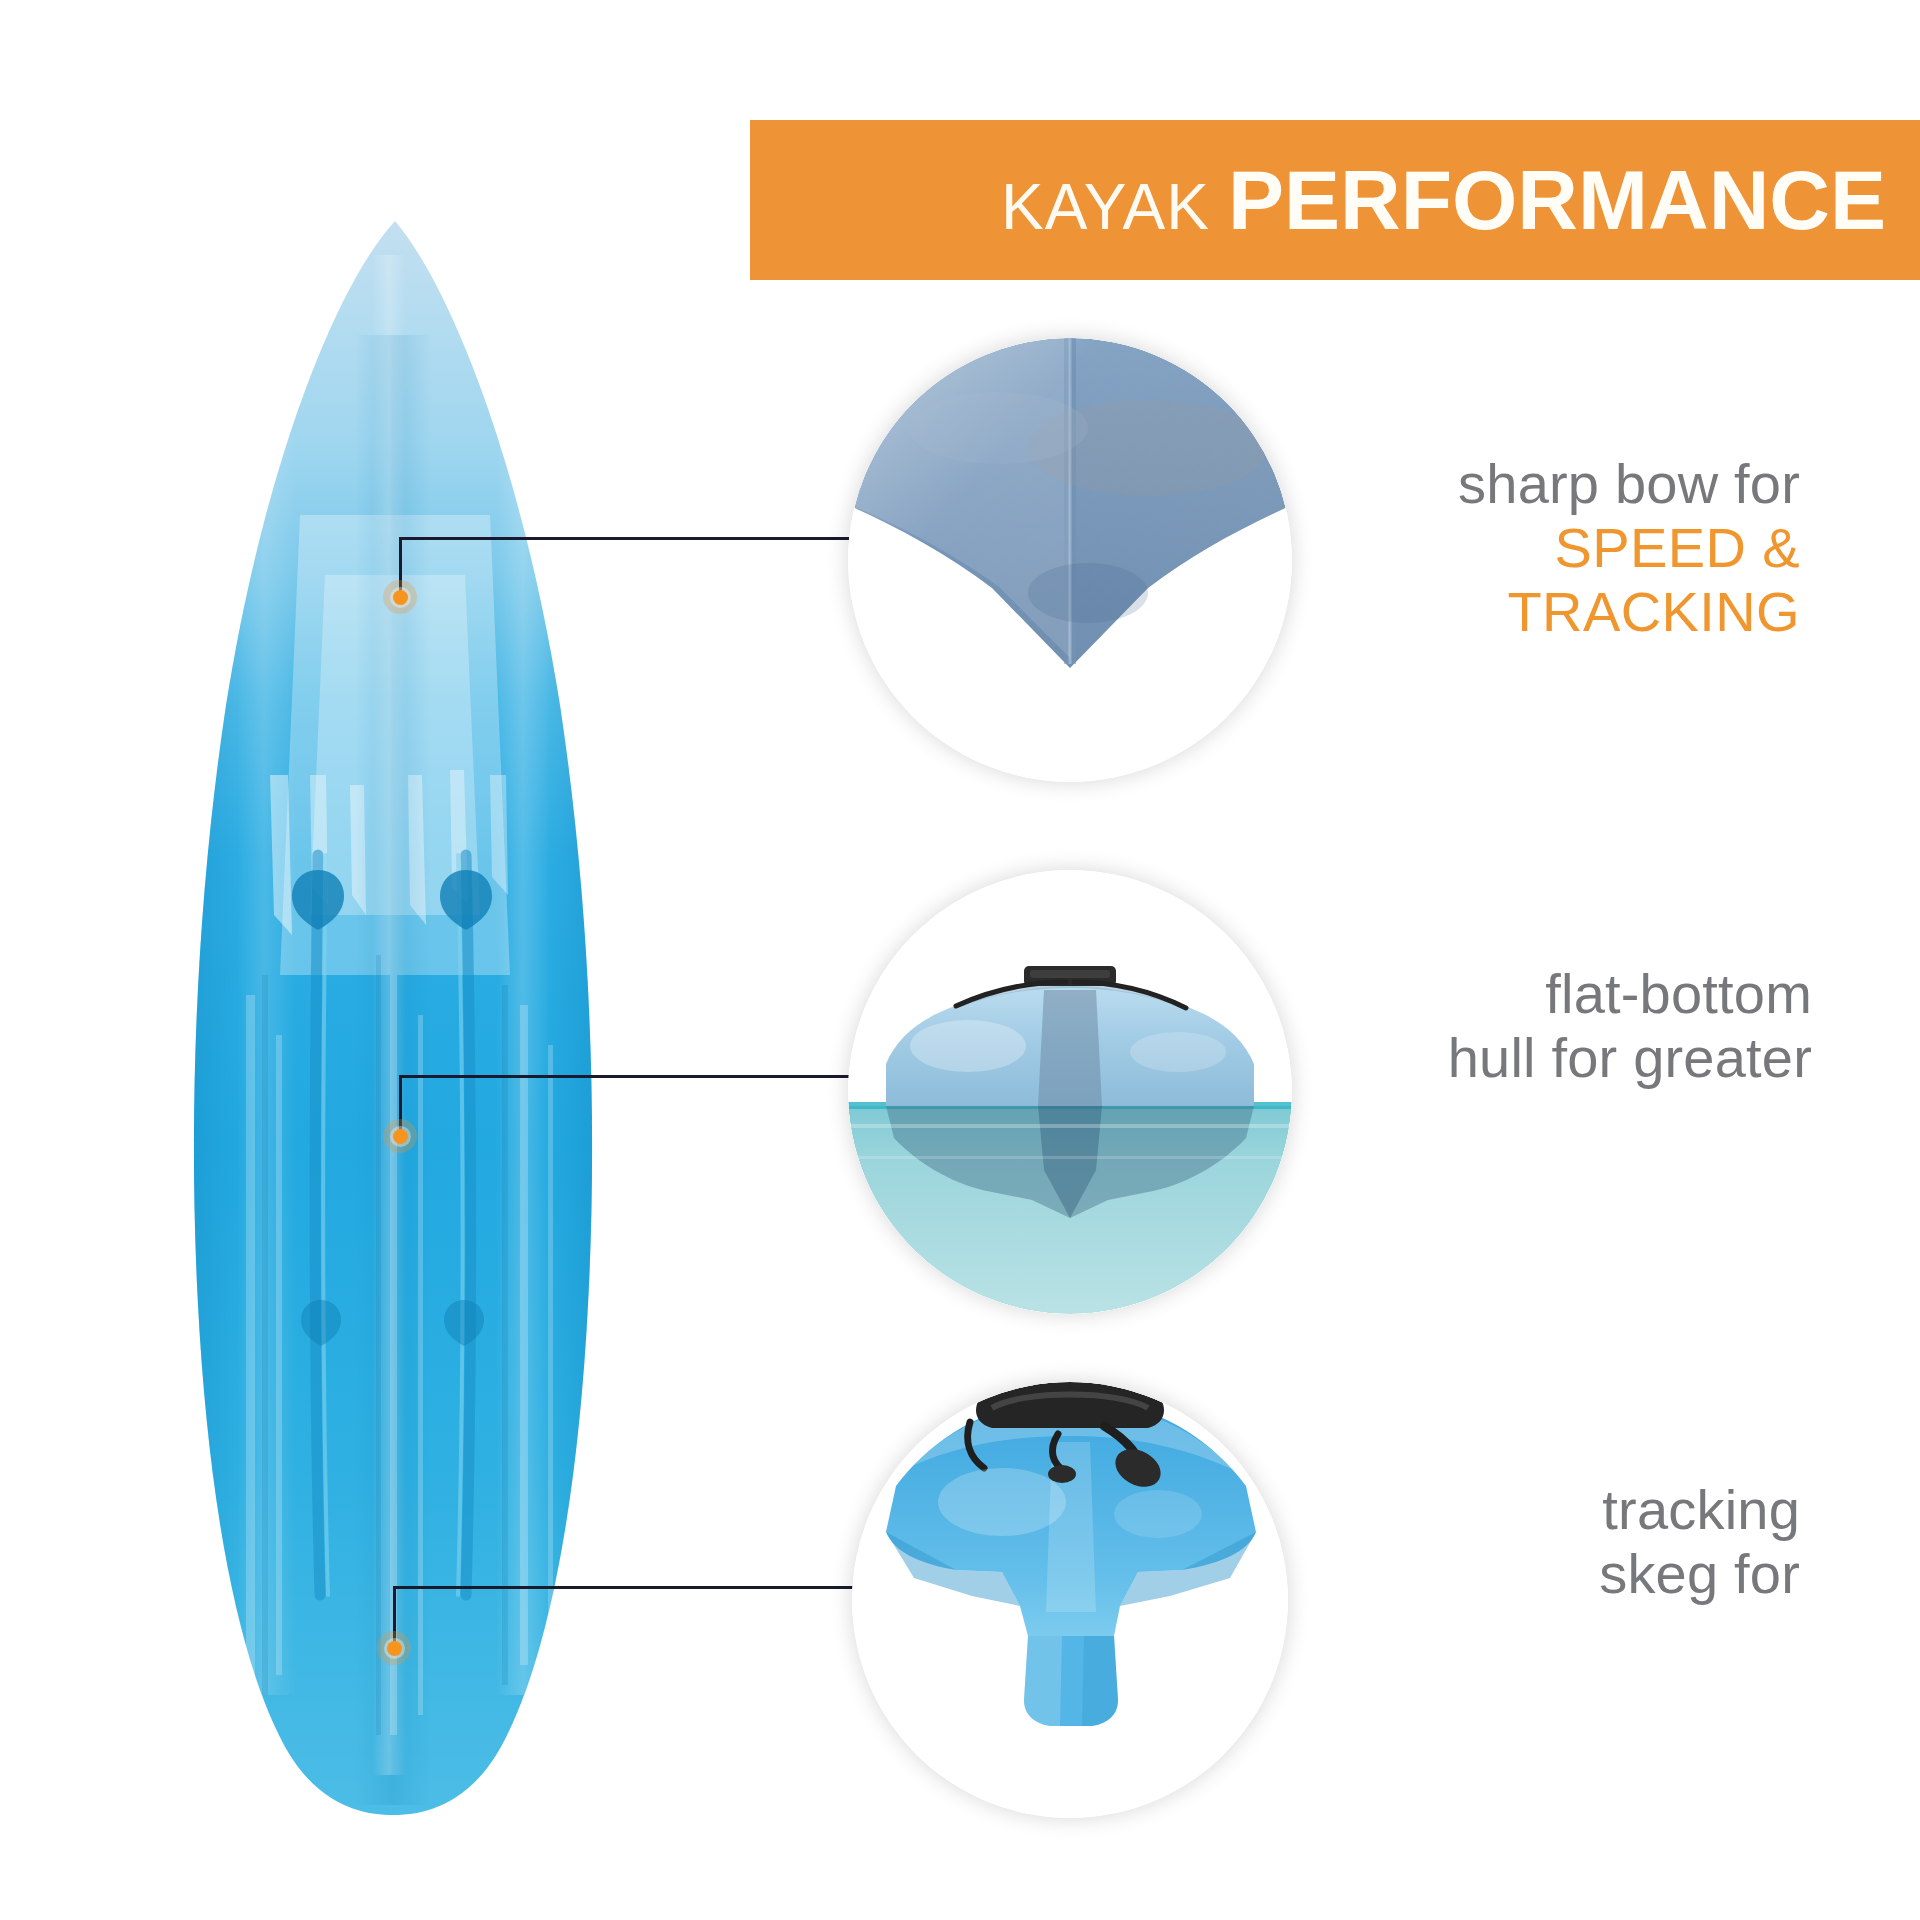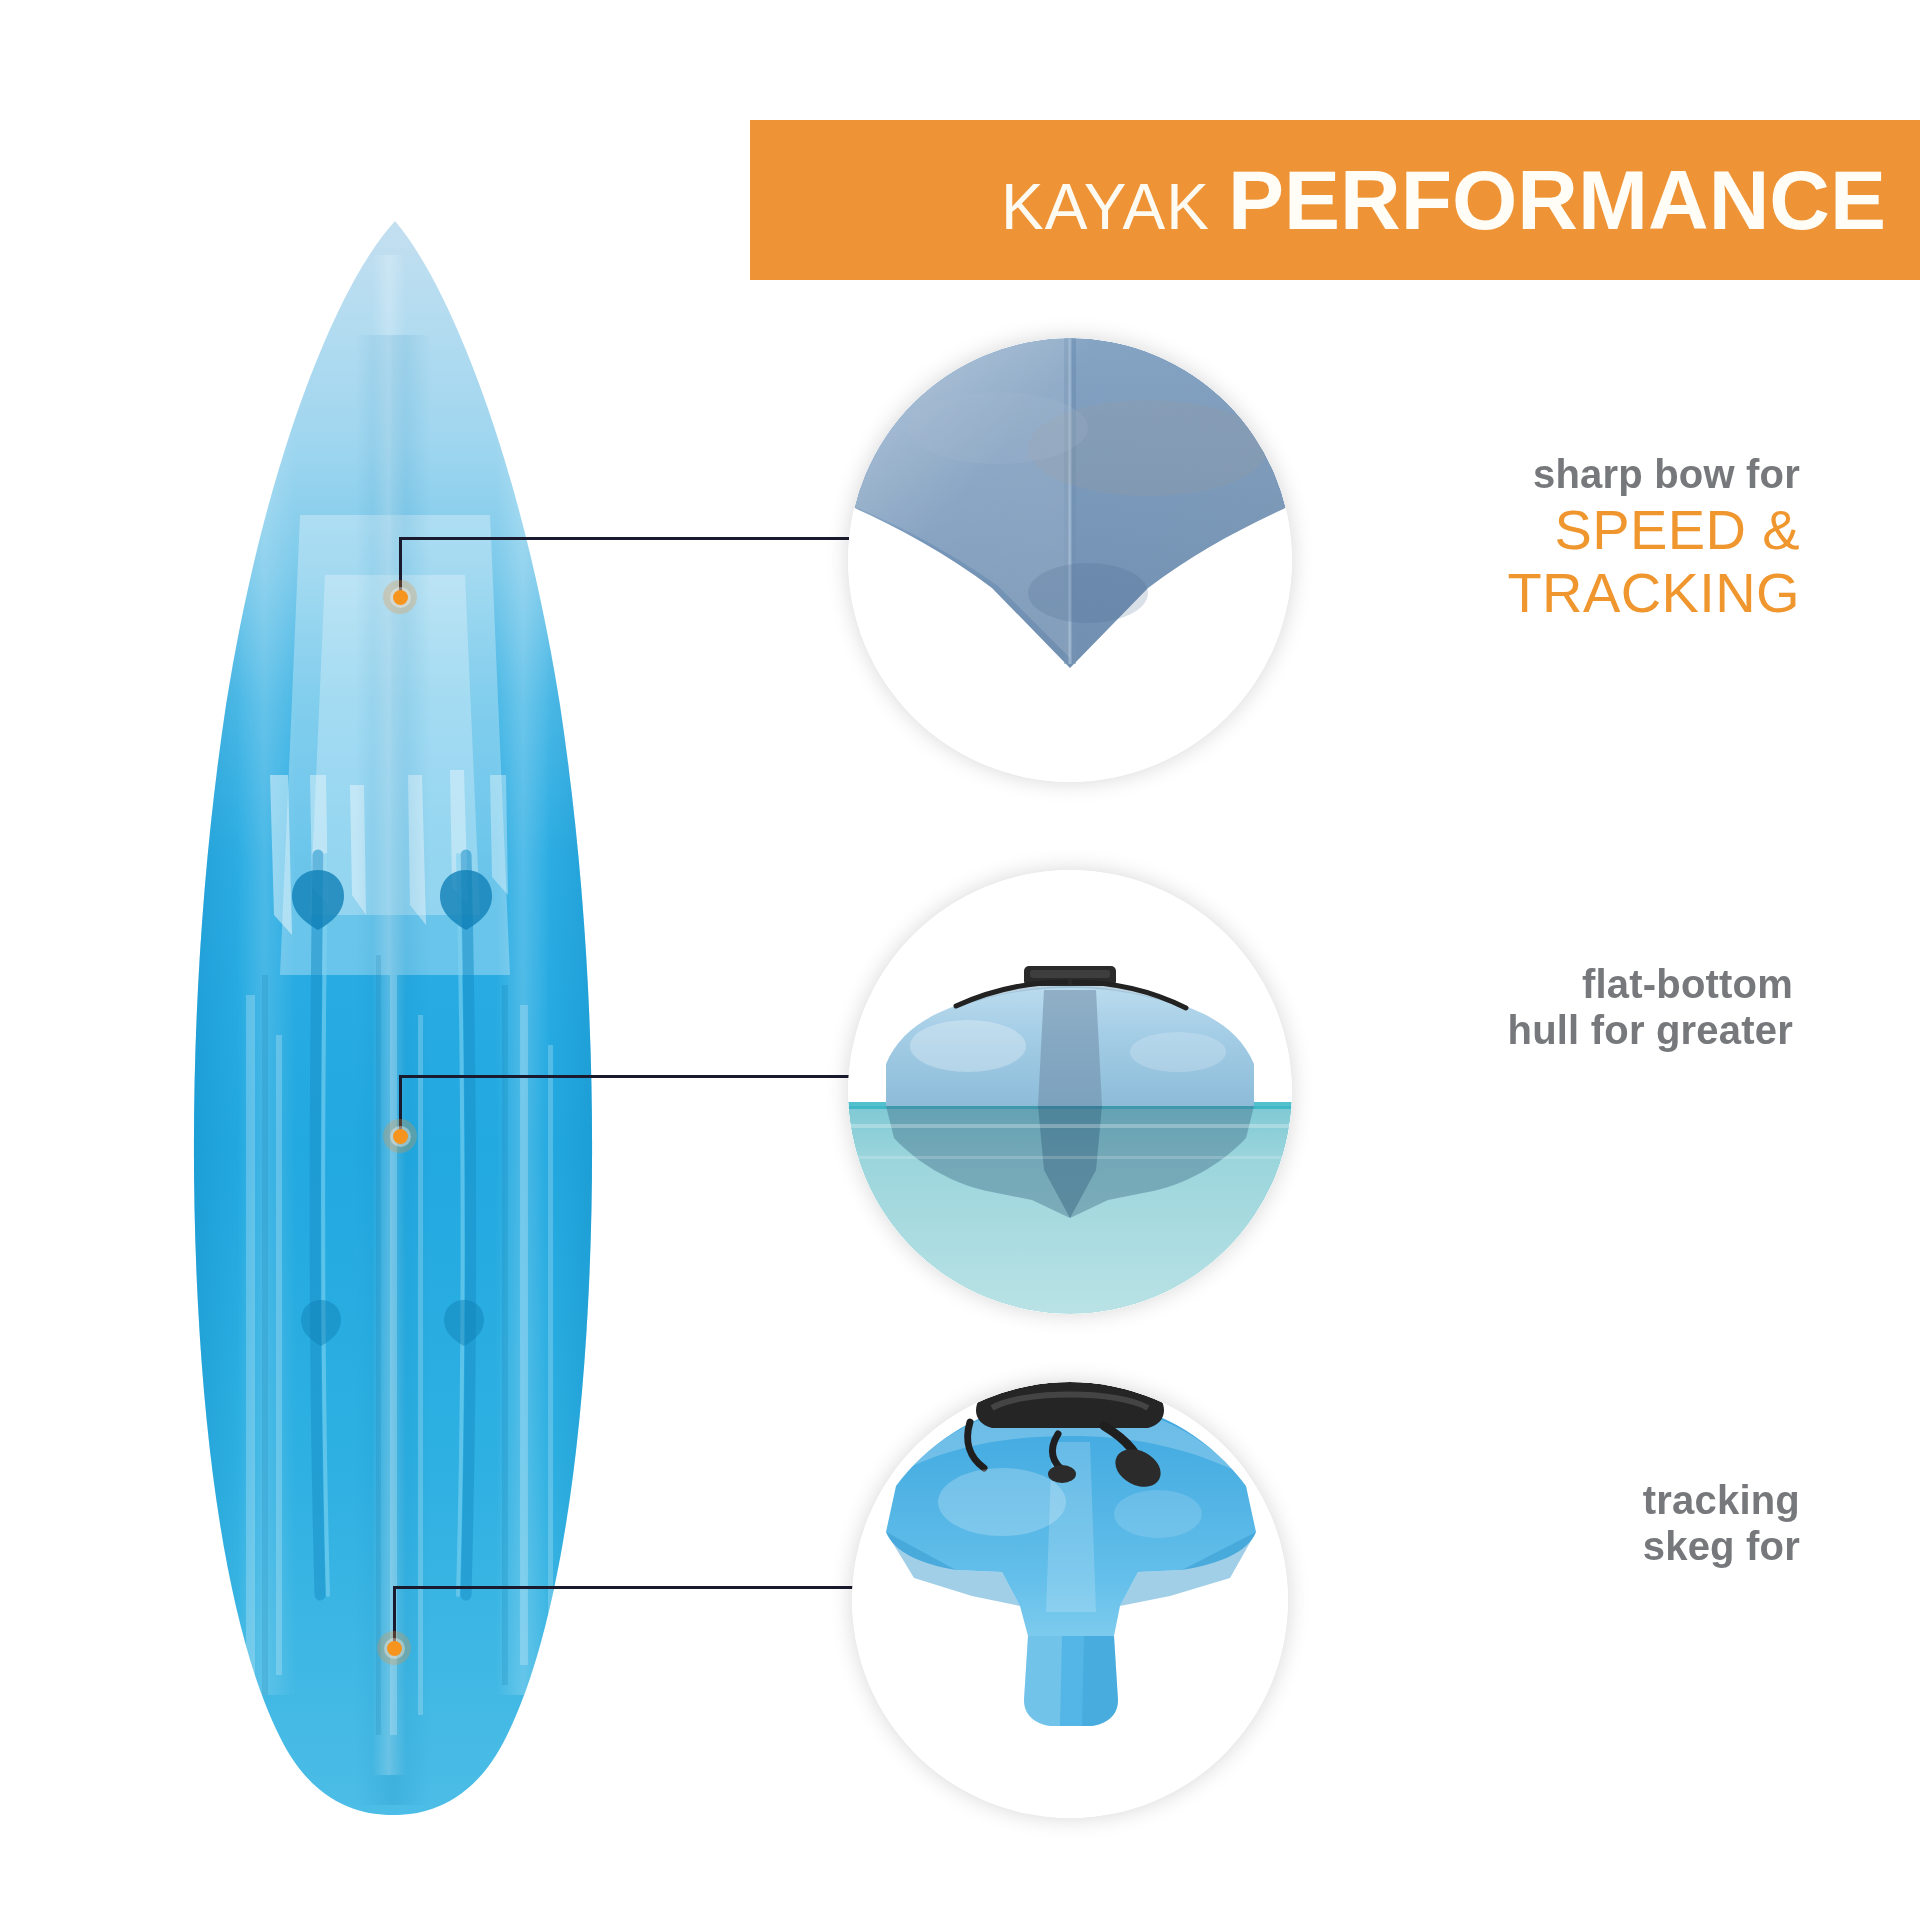--- a/index.html
+++ b/index.html
@@ -33,21 +33,21 @@
                  box-shadow:0 0 0 3px rgba(255,255,255,.35);}
 
   
   .bubble{position:absolute;border-radius:50%;background:#ffffff;overflow:hidden;
           box-shadow:0 0 22px rgba(0,0,0,.16);}
   .bubble-inner{position:absolute;inset:0;border-radius:50%;overflow:hidden;background:#fff;}
   .bubble svg{display:block;}
 
   
   .callout{position:absolute;text-align:right;line-height:1.14;}
-  .c-plain{color:#76787b;font-size:40px;font-weight:700;letter-spacing:.2px;
+  .c-plain{color:#76787b;font-size:56px;font-weight:400;letter-spacing:.2px;
            font-family:"Liberation Sans","DejaVu Sans",sans-serif;}
   .c-strong{color:#f0962e;font-size:56px;font-weight:normal;letter-spacing:.4px;
             font-family:"Liberation Sans","DejaVu Sans",sans-serif;}
   .c-line{display:block;white-space:nowrap;}
 </style>
 </head>
 <body>
 
 <div id="stage">
 
@@ -332,21 +332,21 @@
       </svg>
     </div>
   </div>
 
   <div class="callout" style="right:120px;top:452px;width:620px;">
     <span class="c-line c-plain">sharp bow for</span>
     <span class="c-line c-strong">SPEED &amp;</span>
     <span class="c-line c-strong">TRACKING</span>
   </div>
 
-  <div class="callout" style="right:127px;top:962px;width:620px;">
+  <div class="callout" style="right:108px;top:962px;width:620px;">
     <span class="c-line c-plain">flat-bottom</span>
     <span class="c-line c-plain">hull for greater</span>
   </div>
 
   <div class="callout" style="right:120px;top:1478px;width:620px;">
     <span class="c-line c-plain">tracking</span>
     <span class="c-line c-plain">skeg for</span>
   </div>
 
 </div>

